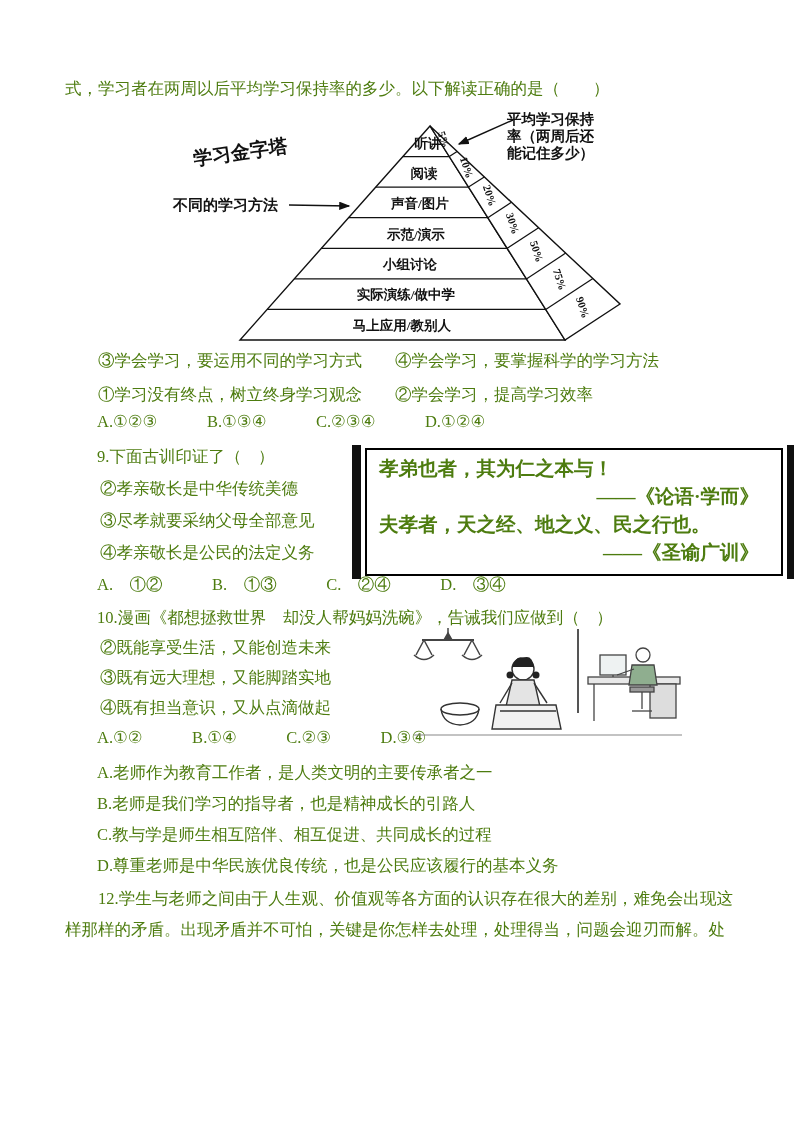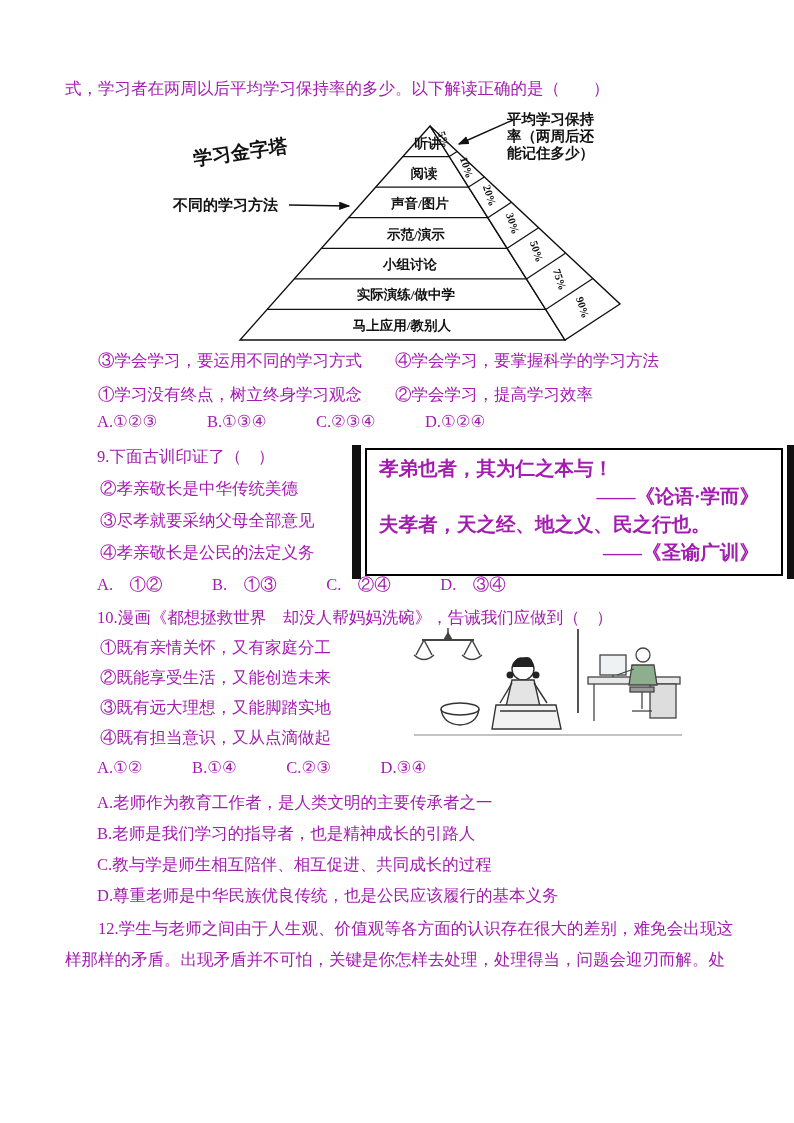--- a/index.html
+++ b/index.html
@@ -1,17 +1,17 @@
 <!DOCTYPE html>
 <html><head>
 <meta charset="utf-8">
 <style>
   html,body{margin:0;padding:0;background:#ffffff;}
   .page{position:relative;width:794px;height:1123px;background:#fff;
-        font-family:"Liberation Serif","DejaVu Serif",serif;color:#a21caf;overflow:hidden;}
+        font-family:"Liberation Serif","DejaVu Serif",serif;color:#4d7c0f;overflow:hidden;}
   .content{position:absolute;left:65px;top:76px;width:668px;font-size:16.5px;}
   p{margin:0;}
   figure{margin:0;}
   .intro{line-height:26px;}
   .fig{margin:6px 0 0 80px;width:580px;height:240px;}
   .q8-items{margin-left:33px;line-height:26px;}
   .q8-items.first{margin-top:8px;}
   .answers{margin-left:32px;line-height:27px;}
   .q9{position:relative;margin-top:6px;}
   .q9 .stem{margin-left:32px;line-height:32px;}
@@ -122,21 +122,20 @@
           <div class="s-right">——《圣谕广训》</div>
         </div>
         <div class="roller right"></div>
       </div>
 
       <p class="answers">A.　①②　　　B.　①③　　　C.　②④　　　D.　③④</p>
     </div>
 
     <div class="q10">
       <p class="stem">10.漫画《都想拯救世界　却没人帮妈妈洗碗》，告诫我们应做到（　）</p>
-      <p class="item">①既有亲情关怀，又有家庭分工</p>
       <p class="item">②既能享受生活，又能创造未来</p>
       <p class="item">③既有远大理想，又能脚踏实地</p>
       <p class="item">④既有担当意识，又从点滴做起</p>
 
       <div class="comic">
         <svg width="280" height="122" viewBox="0 0 280 122">
 
           <g stroke="#444" fill="none" stroke-width="1.5">
             <line x1="38" y1="3" x2="38" y2="10"></line>
             <path d="M34,15 L42,15 L38,8 Z" fill="#444"></path>

